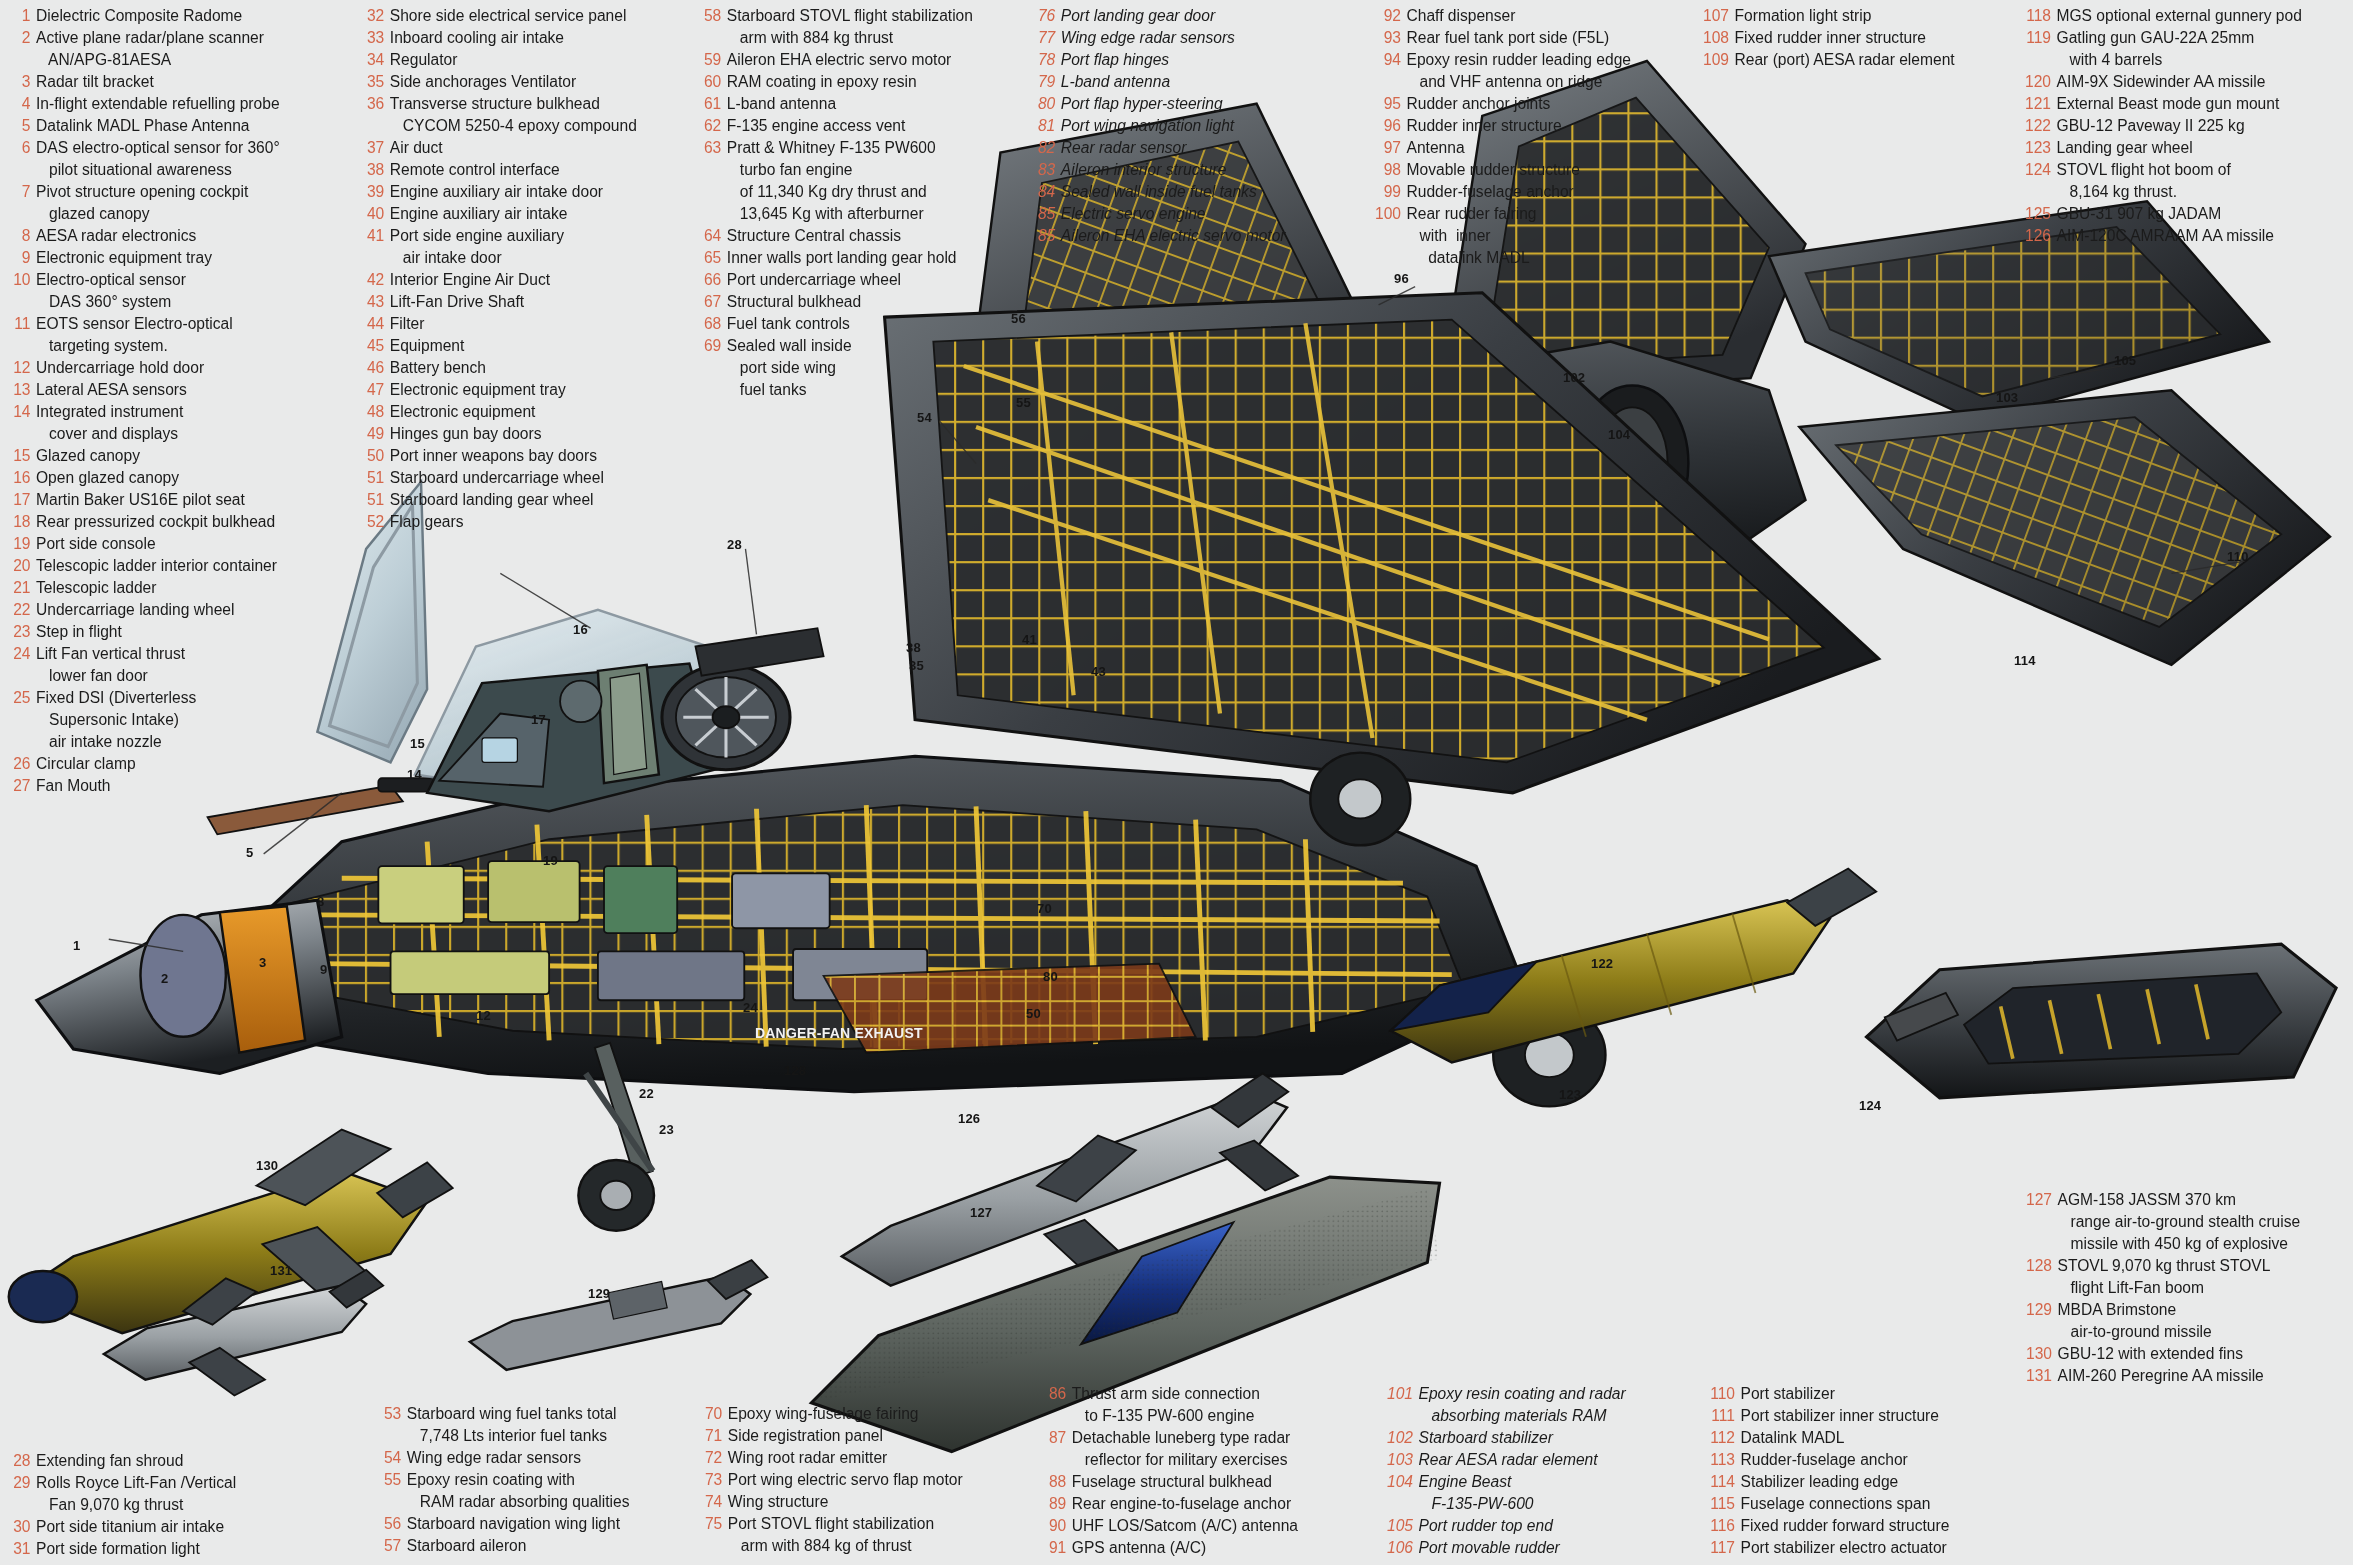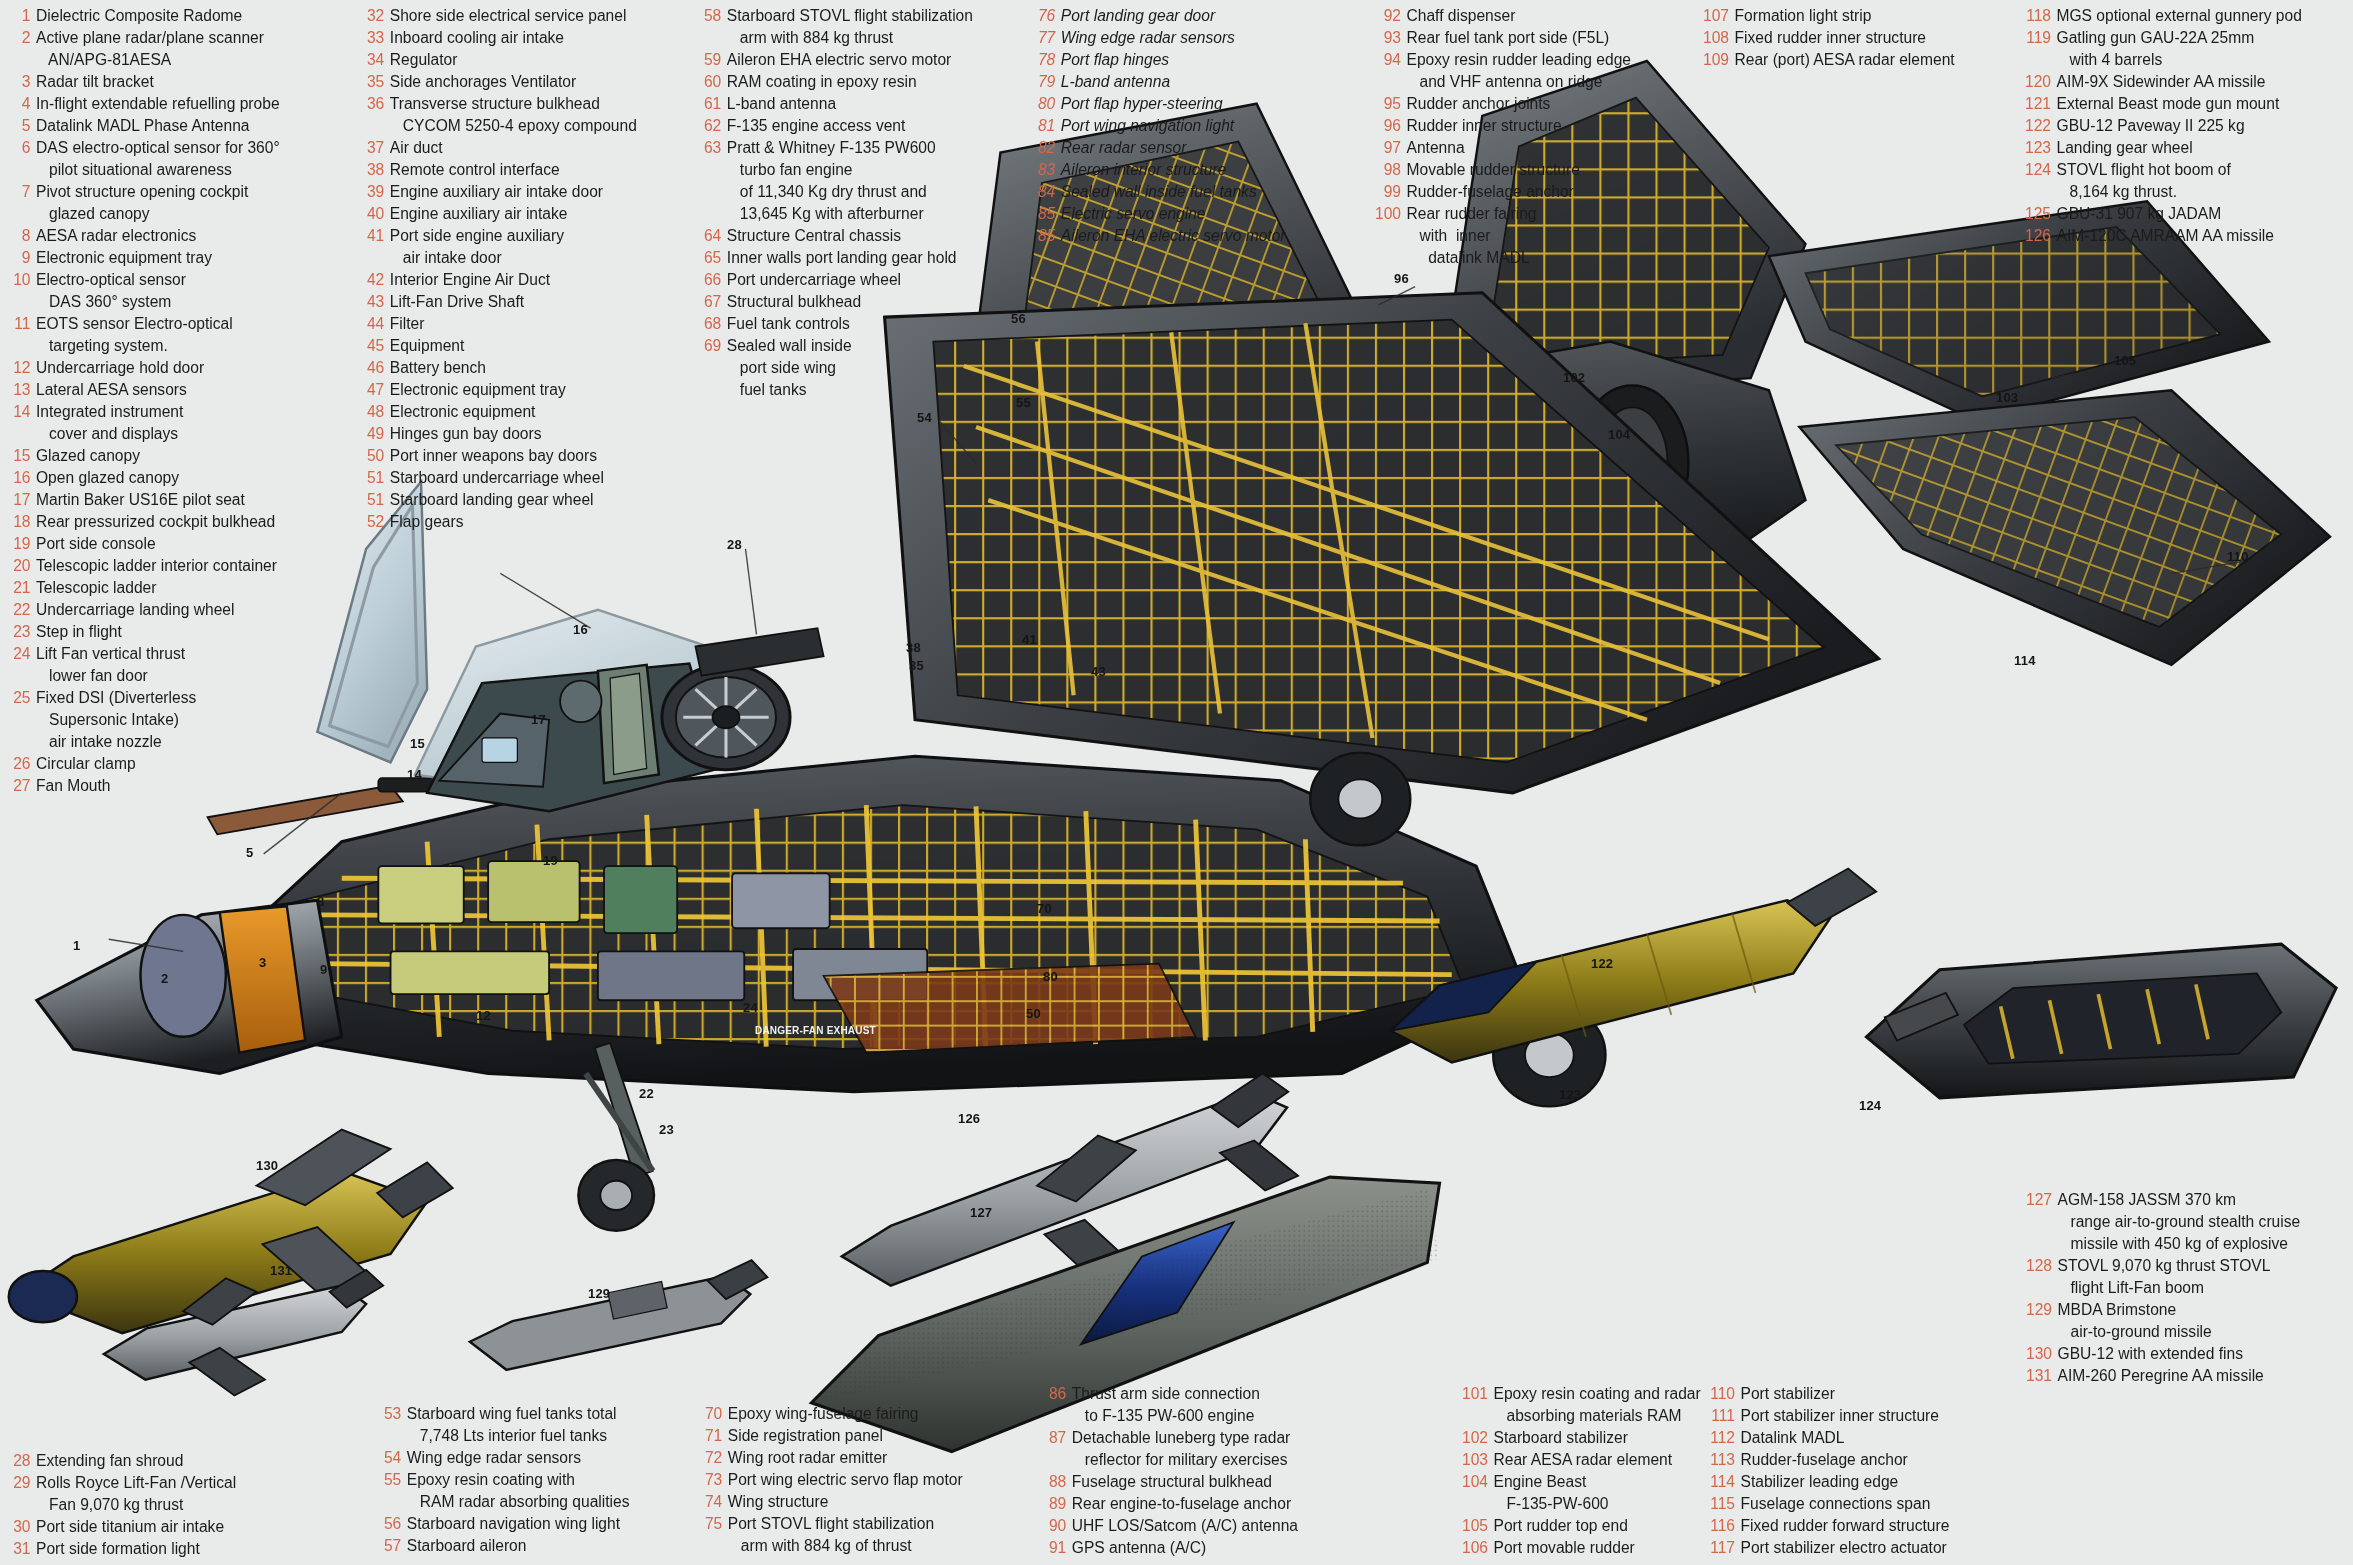--- a/index.html
+++ b/index.html
@@ -491,21 +491,21 @@
     <ol>
         <li><span class="num">86</span><span class="txt"><span class="cont">Thrust arm side connection</span><span class="cont">   to F-135 PW-600 engine</span></span></li>
         <li><span class="num">87</span><span class="txt"><span class="cont">Detachable luneberg type radar</span><span class="cont">   reflector for military exercises</span></span></li>
         <li><span class="num">88</span><span class="txt"><span class="cont">Fuselage structural bulkhead</span></span></li>
         <li><span class="num">89</span><span class="txt"><span class="cont">Rear engine-to-fuselage anchor</span></span></li>
         <li><span class="num">90</span><span class="txt"><span class="cont">UHF LOS/Satcom (A/C) antenna</span></span></li>
         <li><span class="num">91</span><span class="txt"><span class="cont">GPS antenna (A/C)</span></span></li>
       </ol>
   </div>
 
-  <div class="legend w3" style="left:1461px;top:1383px;width:299px;">
+  <div class="legend w3" style="left:1386px;top:1383px;width:299px;font-style:italic;">
     <ol>
         <li><span class="num">101</span><span class="txt"><span class="cont">Epoxy resin coating and radar</span><span class="cont">   absorbing materials RAM</span></span></li>
         <li><span class="num">102</span><span class="txt"><span class="cont">Starboard stabilizer</span></span></li>
         <li><span class="num">103</span><span class="txt"><span class="cont">Rear AESA radar element</span></span></li>
         <li><span class="num">104</span><span class="txt"><span class="cont">Engine Beast</span><span class="cont">   F-135-PW-600</span></span></li>
         <li><span class="num">105</span><span class="txt"><span class="cont">Port rudder top end</span></span></li>
         <li><span class="num">106</span><span class="txt"><span class="cont">Port movable rudder</span></span></li>
       </ol>
   </div>
 
@@ -568,17 +568,17 @@
       <div class="callout" style="left: 2014px; top: 653px;">114</div>
       <div class="callout" style="left: 1591px; top: 956px;">122</div>
       <div class="callout" style="left: 1559px; top: 1087px;">123</div>
       <div class="callout" style="left: 1859px; top: 1098px;">124</div>
       <div class="callout" style="left: 958px; top: 1111px;">126</div>
       <div class="callout" style="left: 970px; top: 1205px;">127</div>
       <div class="callout" style="left: 784px; top: 1063px;">128</div>
       <div class="callout" style="left: 588px; top: 1286px;">129</div>
       <div class="callout" style="left: 256px; top: 1158px;">130</div>
       <div class="callout" style="left: 270px; top: 1263px;">131</div>
-      <div class="callout light" style="left: 755px; top: 1025px; font-size: 10px;">DANGER-FAN EXHAUST</div>
+      <div class="callout light" style="left: 755px; top: 1025px; font-size: 14px;">DANGER-FAN EXHAUST</div>
     </div>
 
 </div>
 
 
 </body></html>

